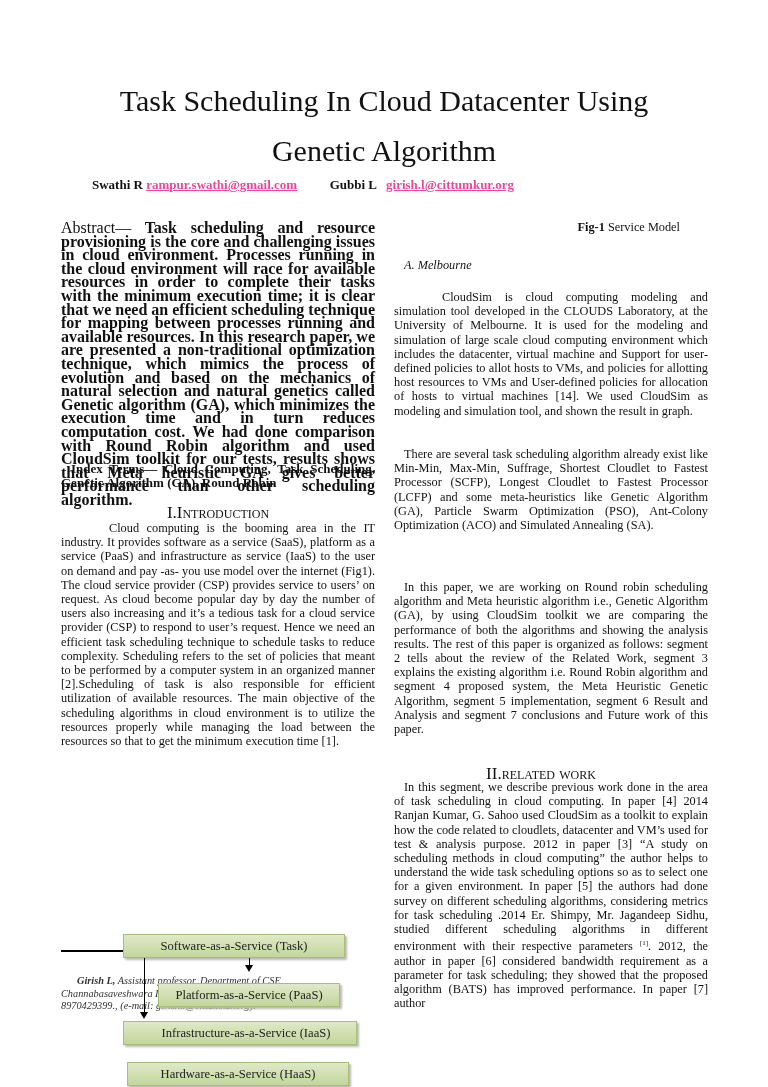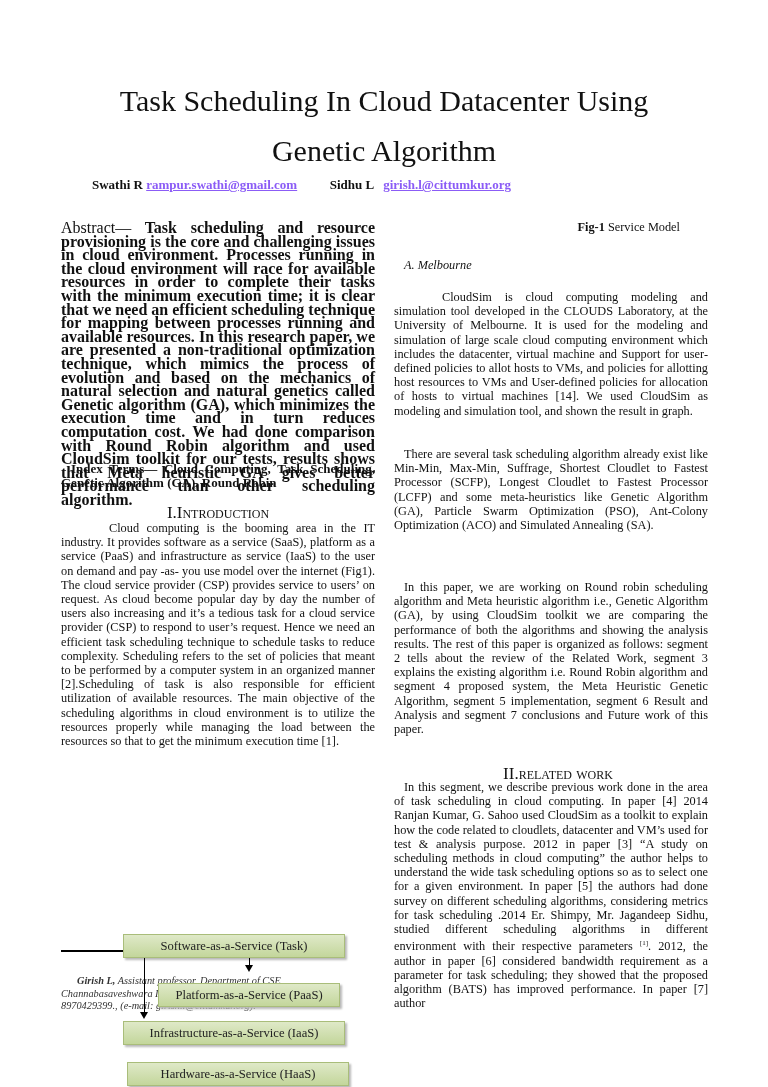--- a/index.html
+++ b/index.html
@@ -1,59 +1,59 @@
 <!DOCTYPE html>
 <html><head>
 <meta charset="utf-8">
 <style>
   html, body { margin: 0; padding: 0; background: #ffffff; }
   body { width: 768px; height: 1087px; position: relative; overflow: hidden; font-family: "Liberation Serif", serif; color: #111; }
   .title { position: absolute; left: 0; width: 768px; text-align: center; font-size: 30px; line-height: 34px; font-weight: normal; }
   .title.l1 { top: 84px; }
   .title.l2 { top: 134px; }
   .authors { position: absolute; top: 177px; left: 92px; font-size: 13px; font-weight: bold; font-family: "Liberation Serif", serif; }
-  .authors a { color: #8b5cf6; text-decoration: underline; }
+  .authors a { color: #ec4899; text-decoration: underline; }
   .authors .gap { display: inline-block; width: 26px; }
   .col { position: absolute; font-size: 12.3px; line-height: 14.2px; text-align: justify; }
   .left { left: 61px; width: 314px; }
   .right { left: 394px; width: 314px; }
   .p { margin: 0; }
   .ind1 { text-indent: 48px; }
   .ind2 { text-indent: 10px; }
   .bold { font-weight: bold; }
   .abstract { top: 221px; font-size: 16px; line-height: 13.6px; }
   .index { top: 462px; font-size: 13px; line-height: 13.6px; }
   .sec-head { text-align: center; font-size: 17px; }
   .sec-head .sc { font-variant: small-caps; }
   .intro-head { position: absolute; top: 503px; left: 61px; width: 314px; }
   .intro { top: 521px; }
   .fig-cap { position: absolute; top: 220px; left: 394px; width: 314px; text-align: right; padding-right: 28px; box-sizing: border-box; font-size: 12.3px; }
   .sub-head { position: absolute; top: 258px; left: 404px; font-style: italic; font-size: 12.3px; }
   .cloudsim { top: 290px; }
   .algos { top: 447px; }
   .paper { top: 560px; margin-top: 20px; }
-  .rw-head { position: absolute; top: 764px; left: 401px; width: 314px; }
+  .rw-head { position: absolute; top: 764px; left: 384px; width: 314px; }
   .rw { top: 780px; }
   
   .box { position: absolute; background: linear-gradient(#dfe9c8, #c3d69b); border: 1px solid #a9bd7a; box-shadow: 2px 2px 2px #b9b9b9; font-size: 12.6px; text-align: center; line-height: 22px; height: 22px; color: #222; }
   .line { position: absolute; background: #000; }
   .arrow { position: absolute; width: 0; height: 0; border-left: 4px solid transparent; border-right: 4px solid transparent; border-top: 7px solid #000; }
   .footnote { position: absolute; left: 61px; width: 314px; font-size: 10.3px; line-height: 12.5px; font-style: italic; color: #333; }
 </style>
 </head>
 <body>
 
 <div class="title l1">Task Scheduling In Cloud Datacenter Using</div>
 <div class="title l2">Genetic Algorithm</div>
 
 <div class="authors">
   <span>Swathi R</span>
   <a>rampur.swathi@gmail.com</a>
   <span class="gap"></span>
-  <span>Sidhu L</span>
+  <span>Gubbi L</span>
   &nbsp;
   <a>girish.l@cittumkur.org</a>
 </div>
 
 <div class="col left abstract">
   <p class="p"><span>Abstract—</span><span class="bold"> Task scheduling and resource provisioning is the core and challenging issues in cloud environment. Processes running in the cloud environment will race for available resources in order to complete their tasks with the minimum execution time; it is clear that we need an efficient scheduling technique for mapping between processes running and available resources. In this research paper, we are presented a non-traditional optimization technique, which mimics the process of evolution and based on the mechanics of natural selection and natural genetics called Genetic algorithm (GA), which minimizes the execution time and in turn reduces computation cost. We had done comparison with Round Robin algorithm and used CloudSim toolkit for our tests, results shows that Meta heuristic GA gives better performance than other scheduling algorithm.</span></p>
 </div>
 
 <div class="col left index">
   <p class="p bold ind2">Index Terms— Cloud Computing, Task Scheduling, Genetic Algorithm (GA), Round Robin</p>
@@ -74,21 +74,21 @@
 </div>
 
 <div>
   <div class="line" style="left:61px; top:950px; width:62px; height:2px;"></div>
   <div class="box" style="left:123px; top:934px; width:220px;">Software-as-a-Service (Task)</div>
   <div class="line" style="left:144px; top:958px; width:1px; height:55px;"></div>
   <div class="arrow" style="left:140px; top:1012px;"></div>
   <div class="line" style="left:249px; top:958px; width:1px; height:8px;"></div>
   <div class="arrow" style="left:245px; top:965px;"></div>
   <div class="box" style="left:158px; top:983px; width:180px;">Platform-as-a-Service (PaaS)</div>
-  <div class="box" style="left:123px; top:1021px; width:220px;">Infrastructure-as-a-Service (IaaS)</div>
+  <div class="box" style="left:123px; top:1021px; width:220px;padding-left:12px;">Infrastructure-as-a-Service (IaaS)</div>
   <div class="box" style="left:127px; top:1062px; width:220px;">Hardware-as-a-Service (HaaS)</div>
 </div>
 
 <div class="fig-cap">
   <b>Fig-1</b><span> Service Model</span>
 </div>
 
 <div class="sub-head">A.  Melbourne</div>
 
 <div class="col right cloudsim">

